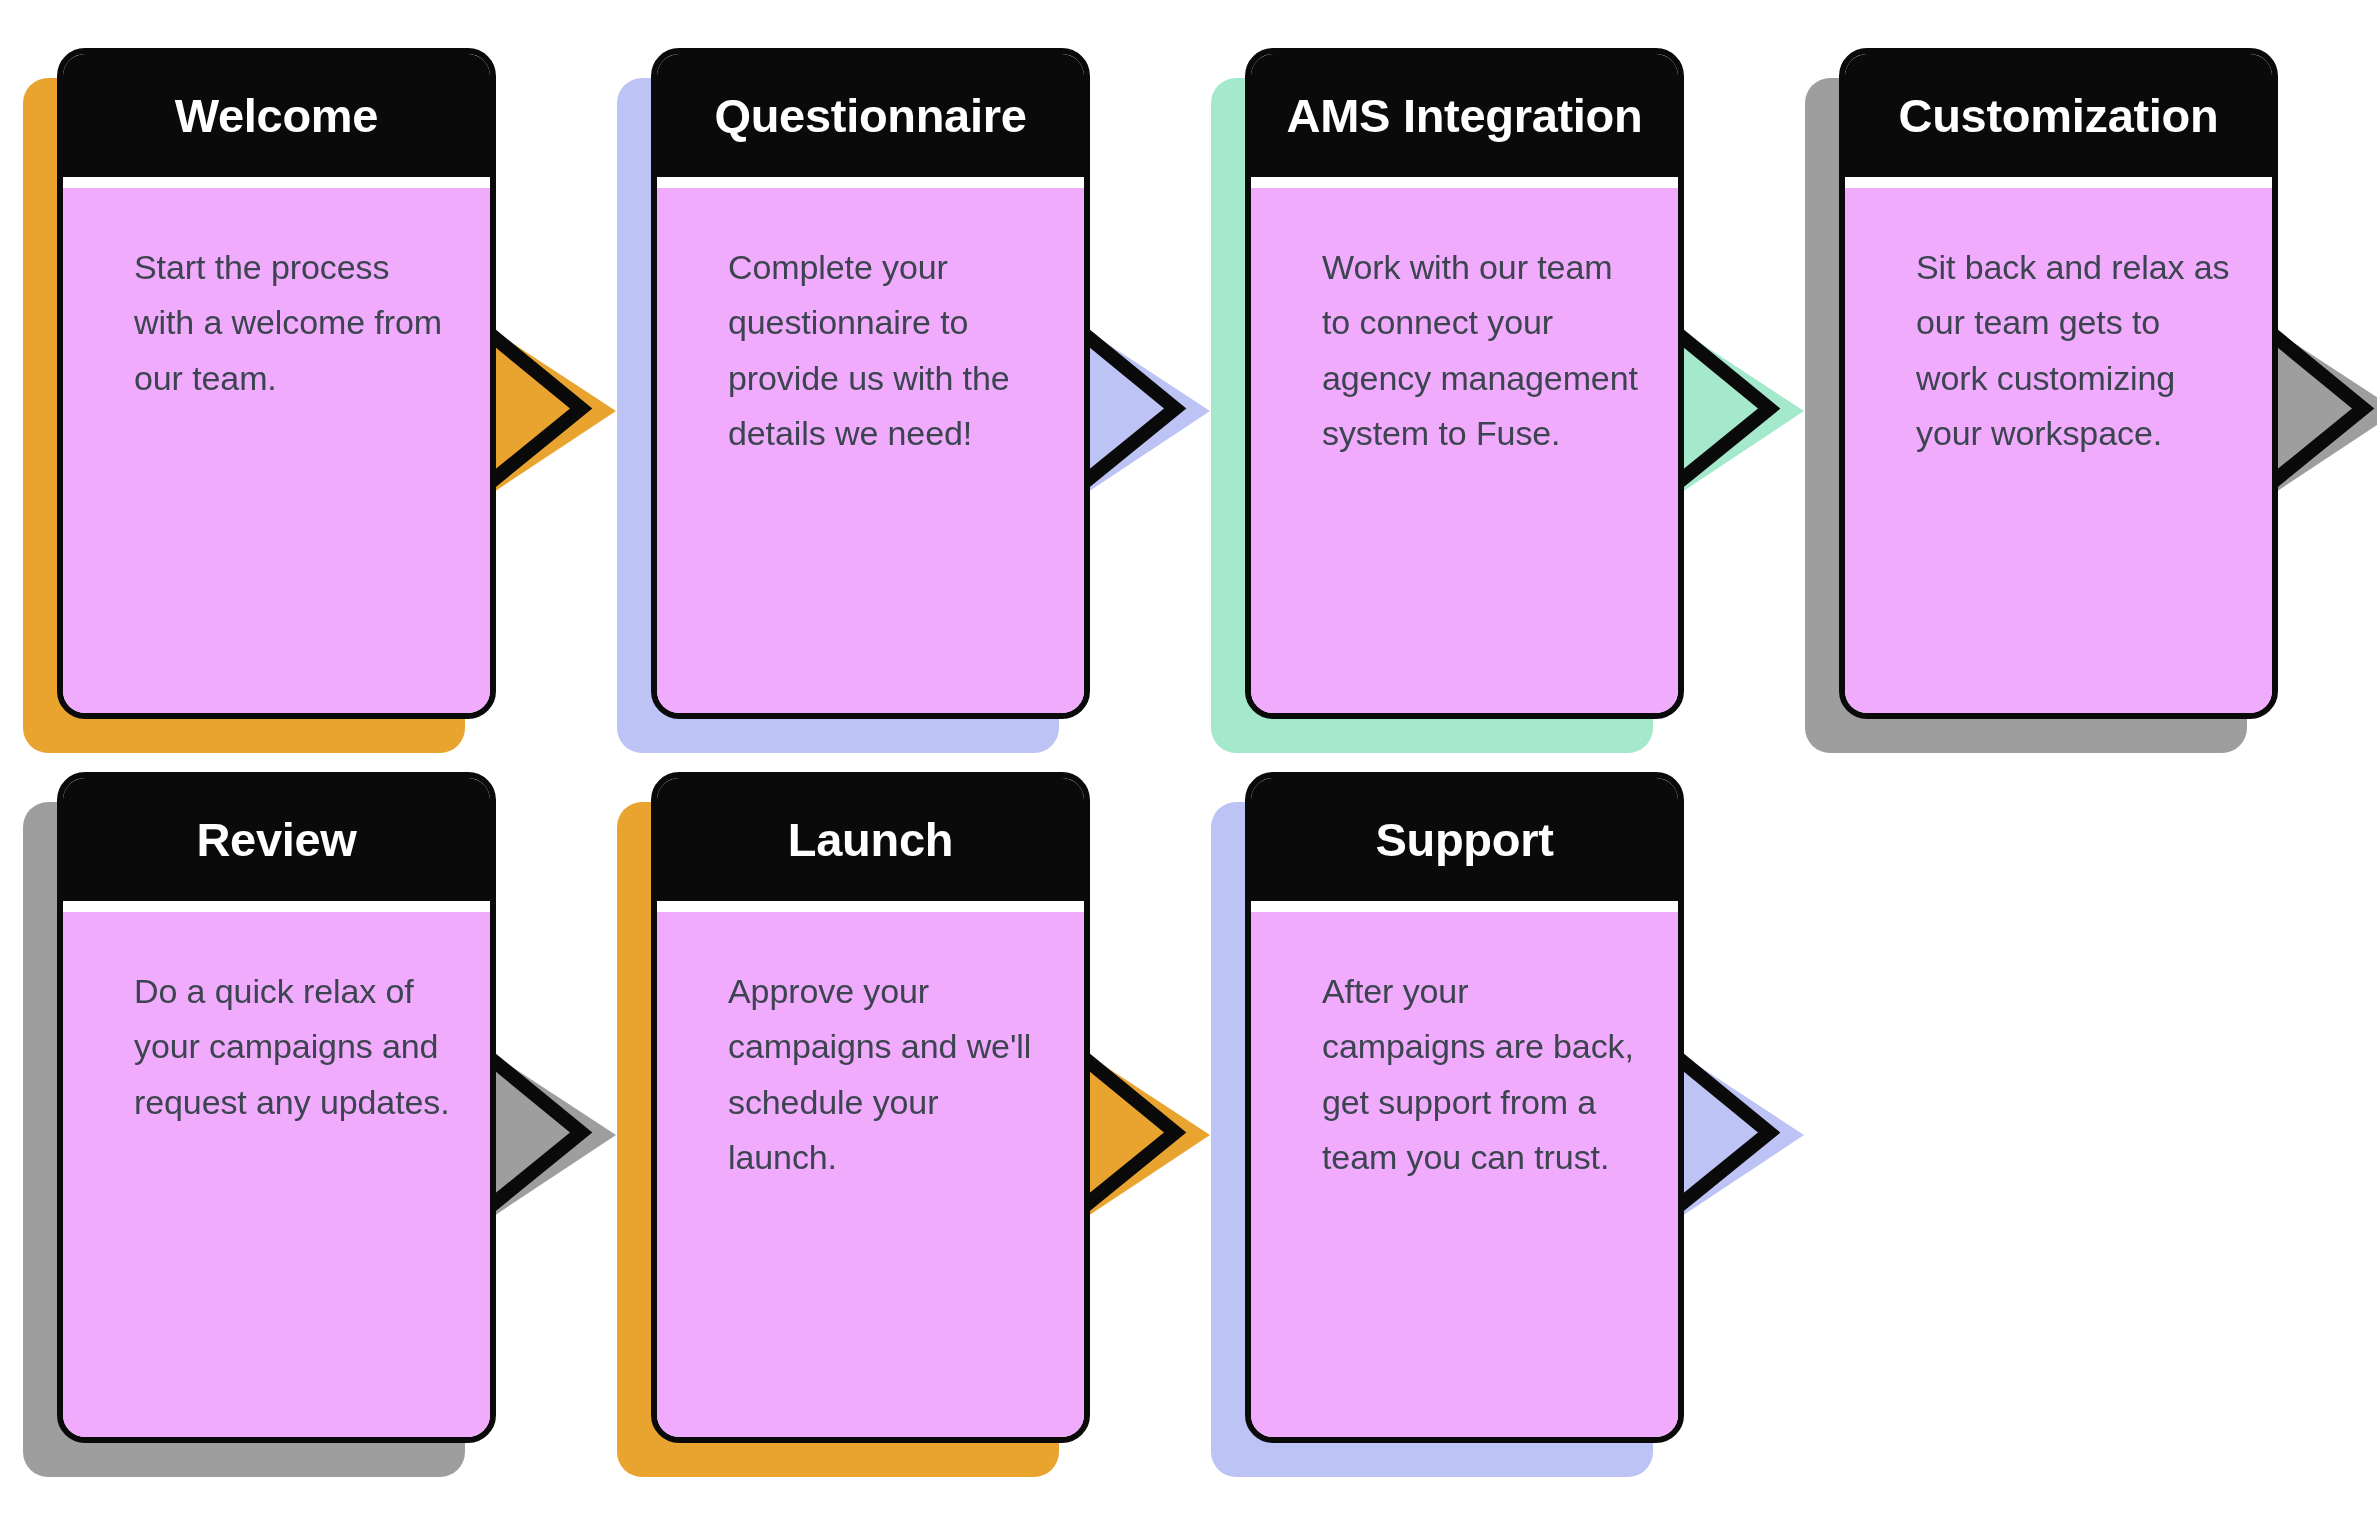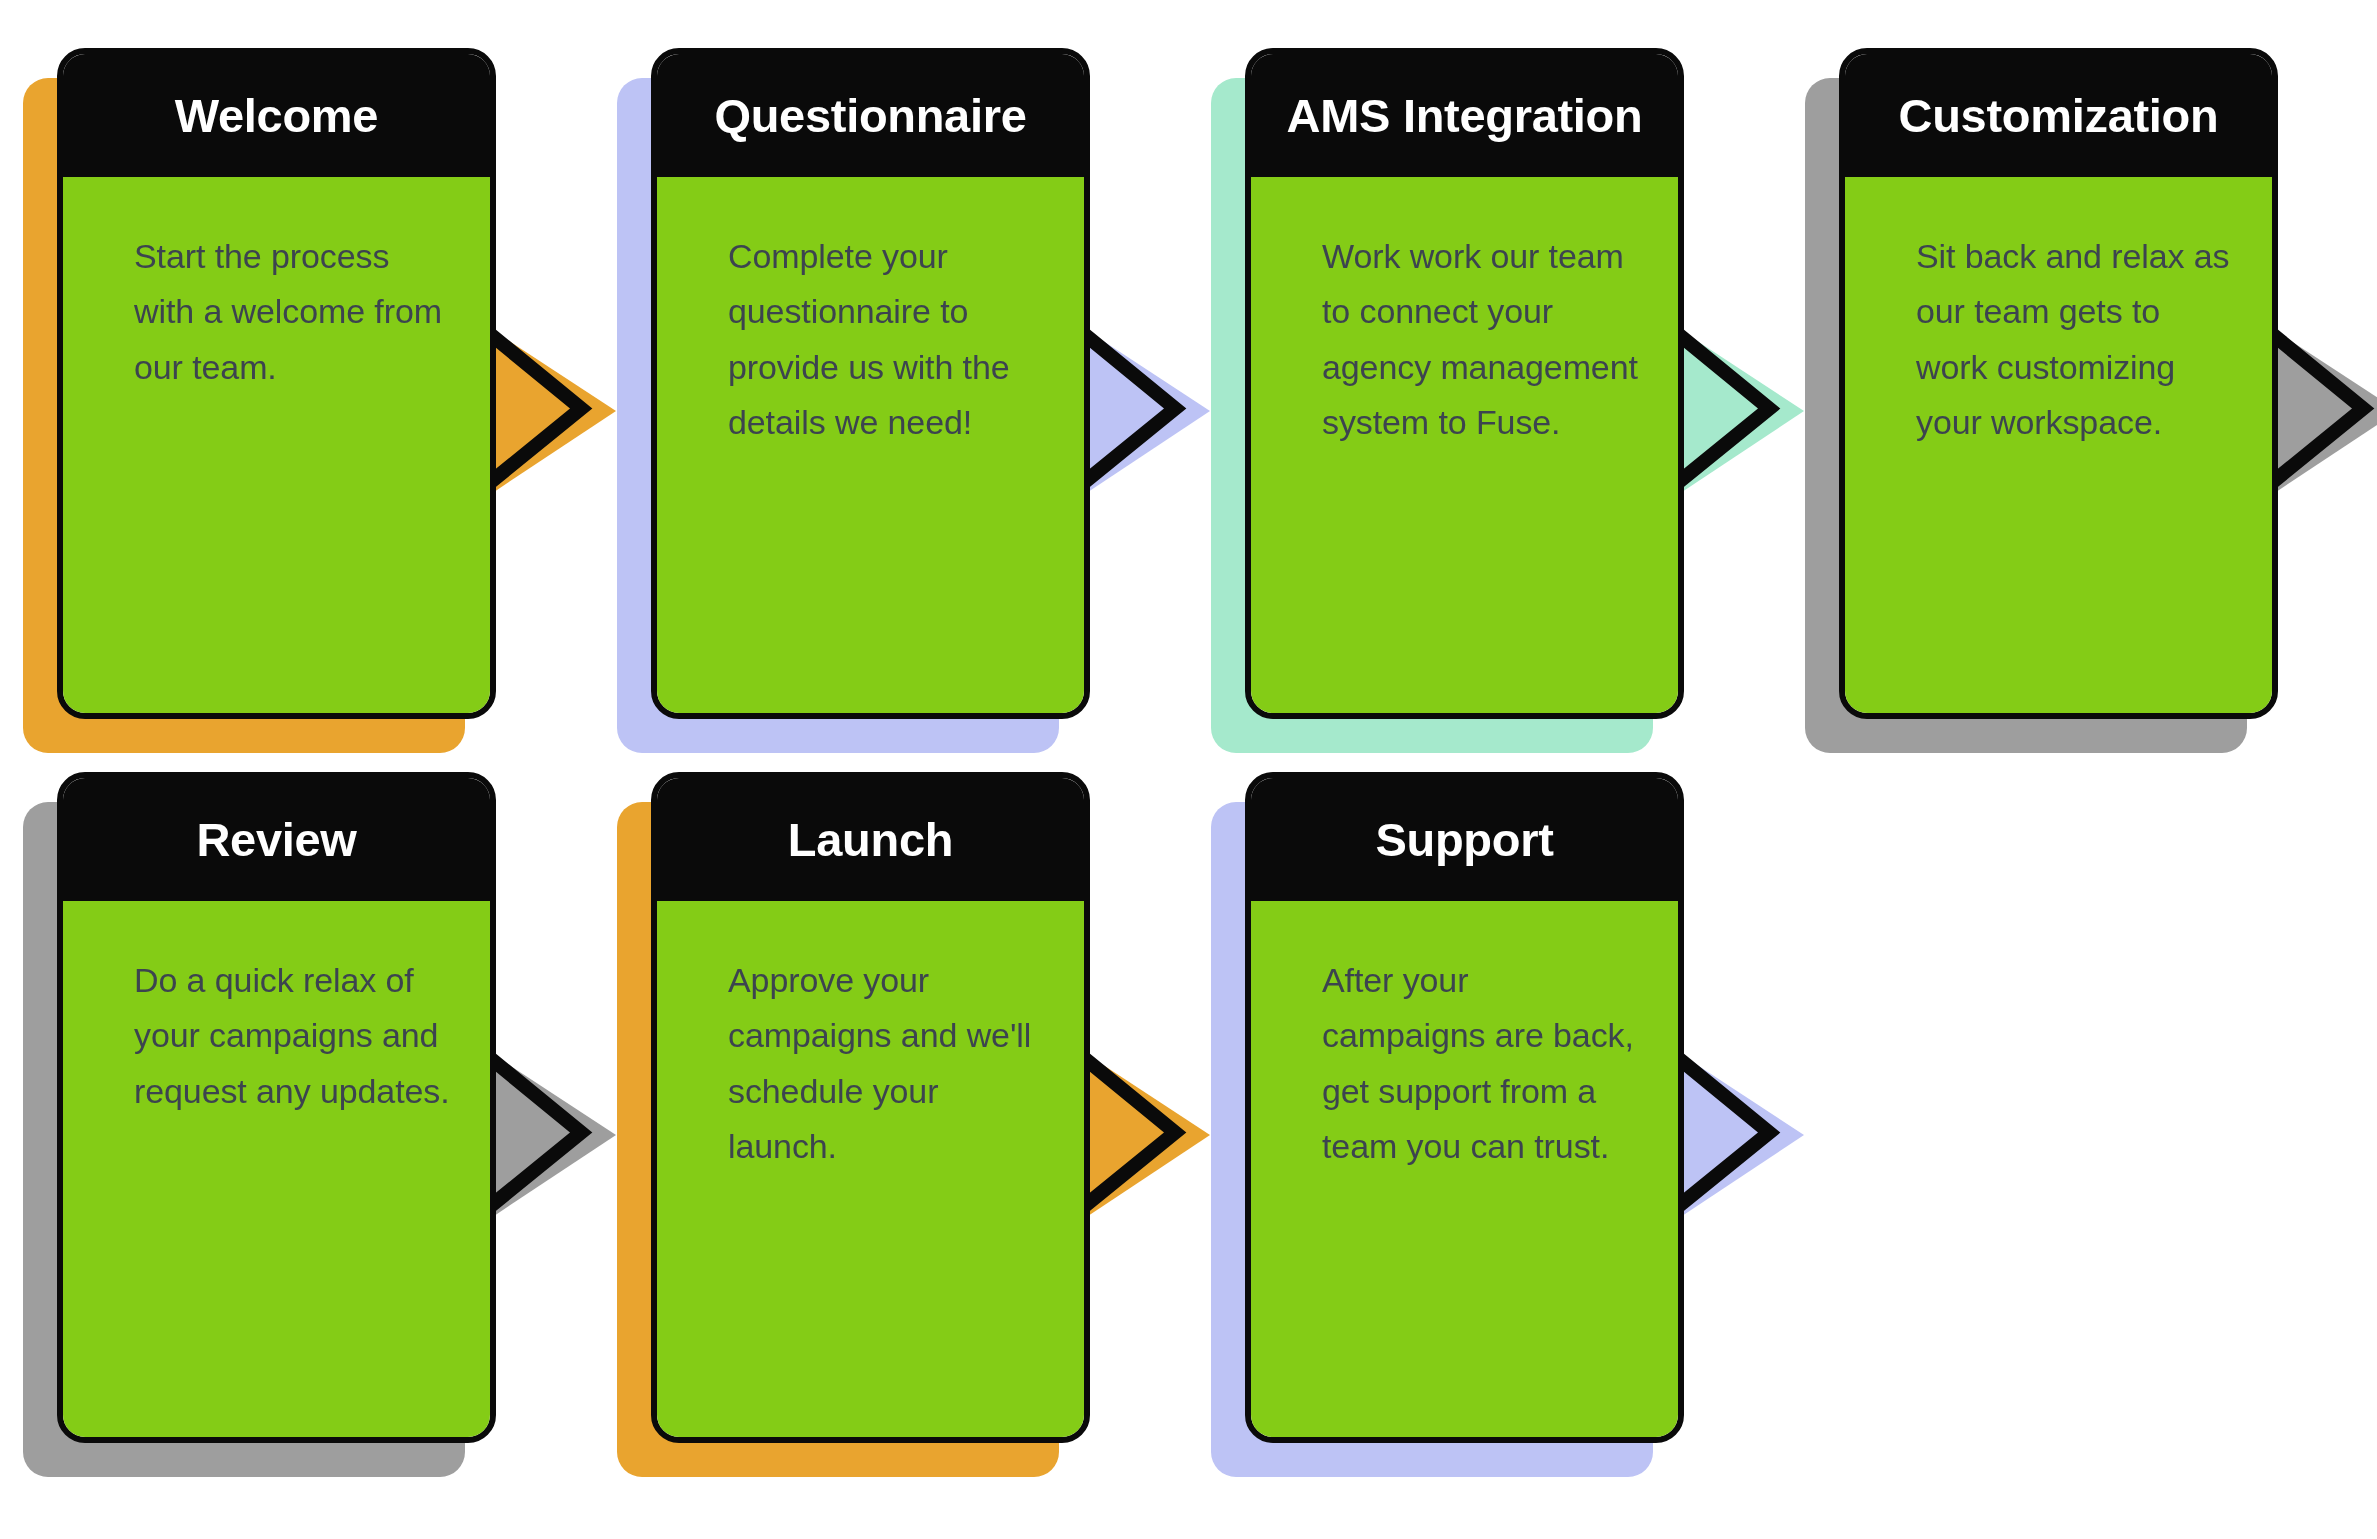--- a/index.html
+++ b/index.html
@@ -77,24 +77,25 @@
   .card-title {
     color: #ffffff;
     font-size: 47px;
     font-weight: bold;
     letter-spacing: -0.3px;
     line-height: 1.05;
     text-align: center;
     white-space: nowrap;
   }
   .card-body {
-    background: #84cc16;
+    background: #f0abfc;
     height: 542px;
     box-sizing: border-box;
     padding: 52px 37px 0 71px;
+    margin-top: 11px;
   }
   .card-text {
     color: #3c444f;
     font-size: 34px;
     line-height: 1.63;
     letter-spacing: -0.1px;
   }
 
   
   .arrow-wrap {
@@ -158,21 +159,21 @@
         <svg width="146" height="179" viewBox="0 0 176 215">
           <polygon class="arrow-fill" points="22,10 170,107 22,205" fill="#a5e9cc"></polygon>
           <polyline class="arrow-stroke" points="6,4 128,104 6,203" fill="none" stroke="#0a0a0a" stroke-width="17" stroke-linejoin="miter" stroke-linecap="butt"></polyline>
         </svg>
       </div>
       <div class="step-card">
         <div class="card-header">
           <div class="card-title">AMS Integration</div>
         </div>
         <div class="card-body">
-          <div class="card-text">Work work our team to connect your agency management system to Fuse.</div>
+          <div class="card-text">Work with our team to connect your agency management system to Fuse.</div>
         </div>
       </div>
     </div>
 
     <div class="step-cell">
       <div class="card-shadow" style="background: rgb(158, 158, 158);"></div>
       <div class="arrow-wrap">
         <svg width="146" height="179" viewBox="0 0 176 215">
           <polygon class="arrow-fill" points="22,10 170,107 22,205" fill="#9e9e9e"></polygon>
           <polyline class="arrow-stroke" points="6,4 128,104 6,203" fill="none" stroke="#0a0a0a" stroke-width="17" stroke-linejoin="miter" stroke-linecap="butt"></polyline>

